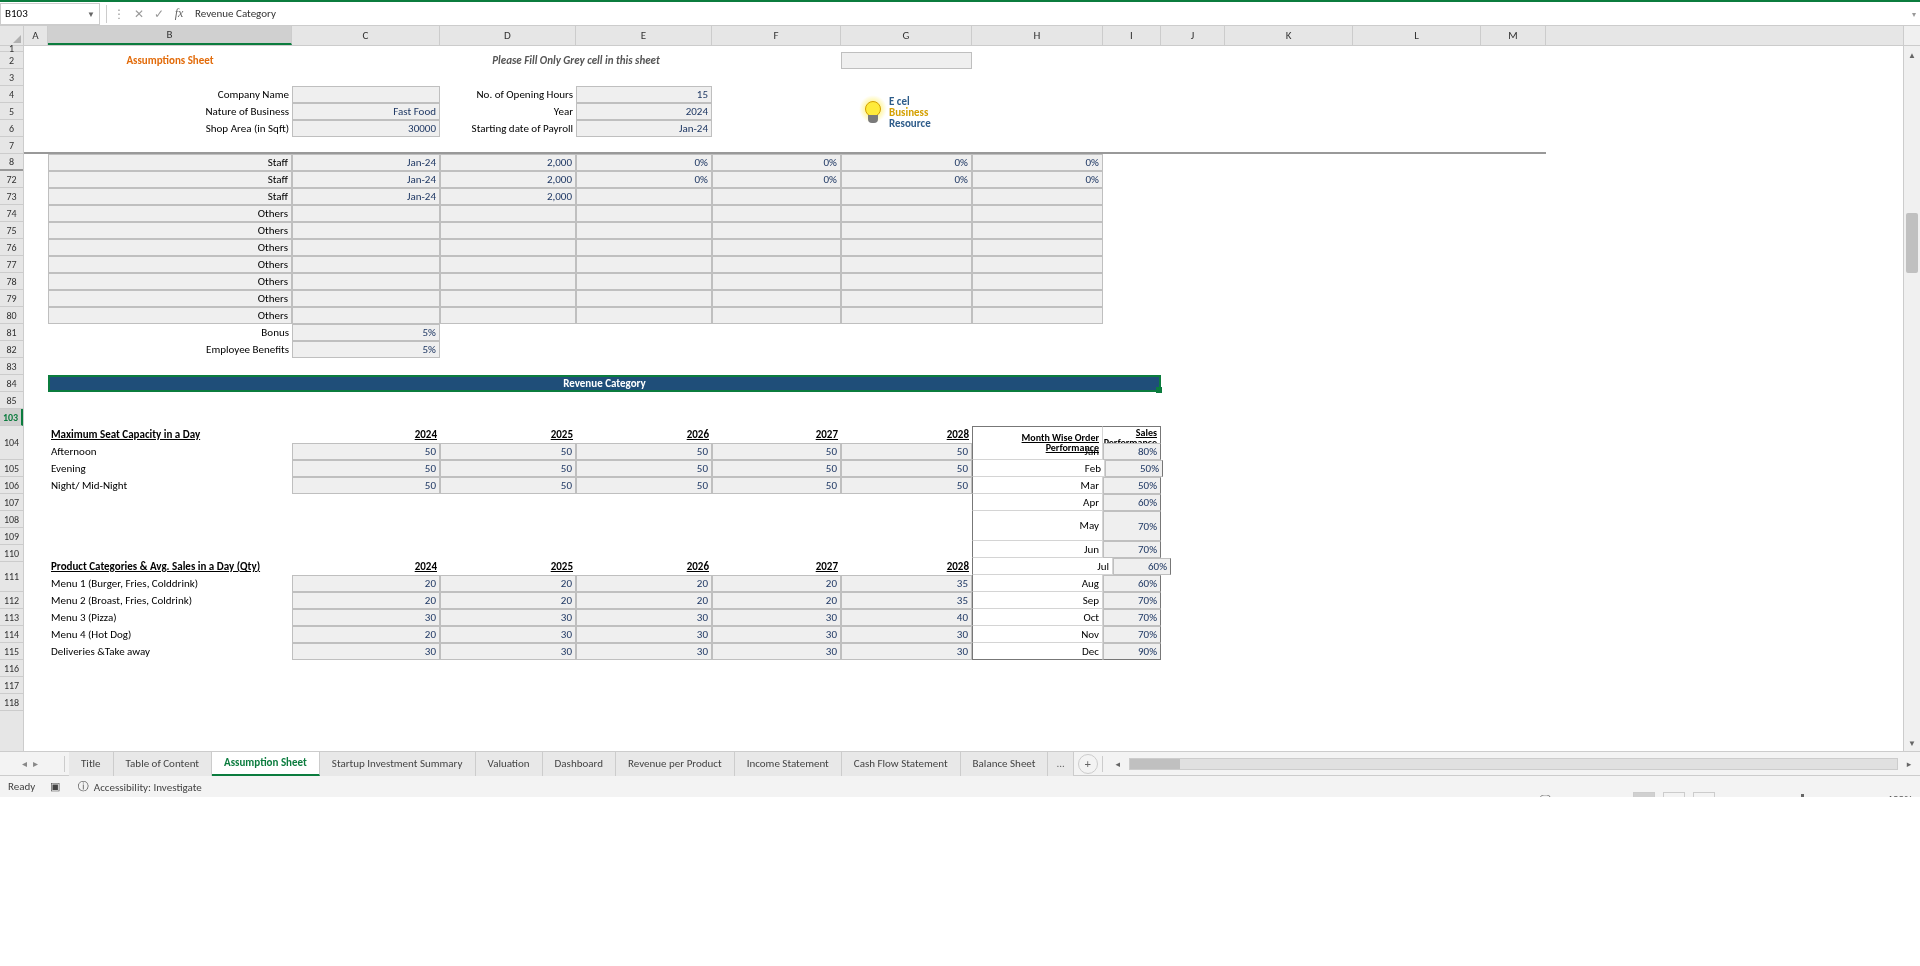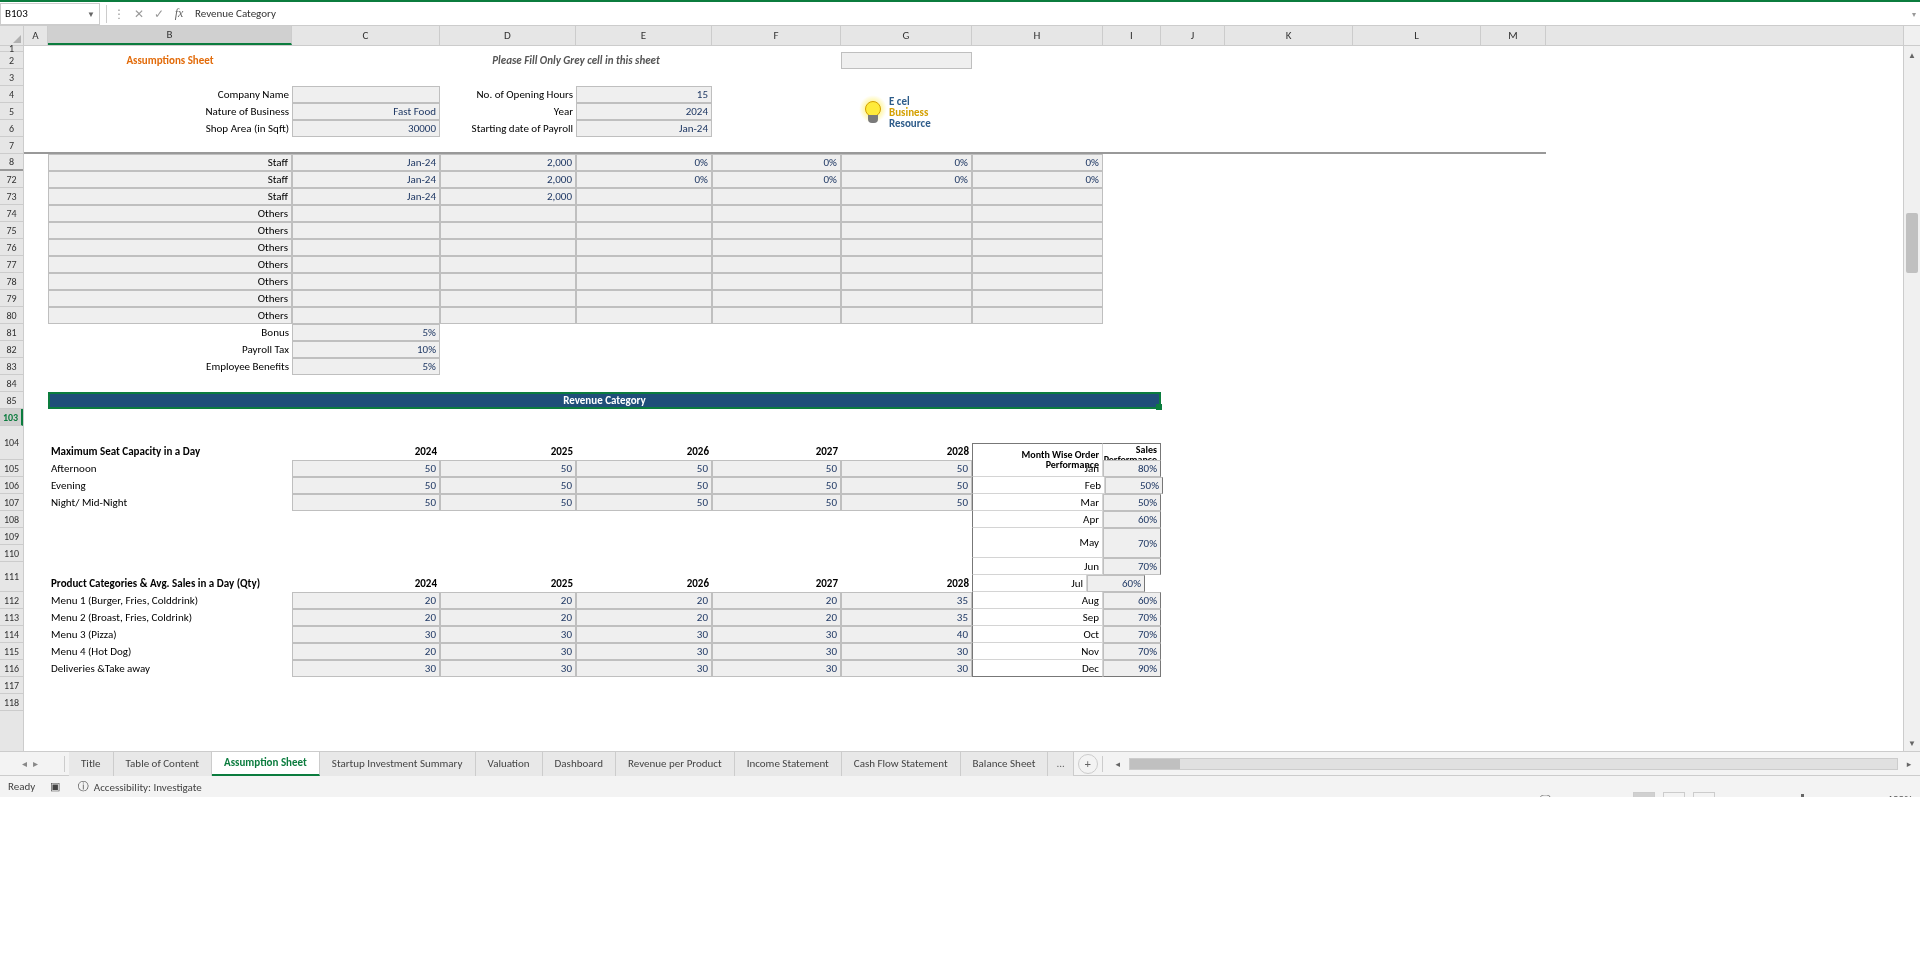--- a/index.html
+++ b/index.html
@@ -33,21 +33,21 @@
 .row-h.frozen-end { border-bottom: 2px solid #999; }
 
 .cells { flex: 1; position: relative; overflow: hidden; }
 .row { display: flex; height: 17px; }
 .cell { border-right: 1px solid #d4d4d4; border-bottom: 1px solid #d4d4d4; padding: 0 3px; display: flex; align-items: center; overflow: hidden; white-space: nowrap; font-size: 11px; }
 .cell.noborder { border: none; }
 .cell.right { justify-content: flex-end; }
 .cell.center { justify-content: center; }
 .cell.grey-input { background: #efefef; border: 1px solid #bfbfbf; }
 .cell.navy-input { color: #1f3864; }
-.cell.bold { font-weight: bold; }
+.cell.bold { font-weight: bold; text-decoration: underline; }
 .cell.orange { color: #e26b0a; font-weight: bold; }
 .cell.italic { font-style: italic; font-weight: bold; color: #555; }
 .row.frozen-end .cell { border-bottom: 2px solid #999; }
 
 .revenue-banner { background: #1f4e79; color: #fff; font-weight: bold; display: flex; align-items: center; justify-content: center; height: 17px; border: 2px solid #0b7c3e; }
 .fill-handle { position: absolute; width: 6px; height: 6px; background: #0b7c3e; bottom: -3px; right: -3px; }
 
 
 .logo { position: absolute; display: flex; align-items: center; gap: 4px; }
 .bulb { width: 24px; height: 32px; position: relative; }
@@ -416,35 +416,20 @@
         <div class="cell noborder" style="width: 131px;"></div>
         <div class="cell noborder" style="width: 131px;"></div>
         <div class="cell noborder" style="width: 58px;"></div>
         <div class="cell noborder" style="width: 64px;"></div>
         <div class="cell noborder" style="width: 128px;"></div>
         <div class="cell noborder" style="width: 128px;"></div>
         <div class="cell noborder" style="width: 65px;"></div>
       </div>
       <div class="row">
         <div class="cell noborder" style="width: 24px;"></div>
-        <div class="cell right noborder" style="width: 244px;">Payroll Tax</div>
-        <div class="cell grey-input right navy-input" style="width: 148px;">10%</div>
-        <div class="cell noborder" style="width: 136px;"></div>
-        <div class="cell noborder" style="width: 136px;"></div>
-        <div class="cell noborder" style="width: 129px;"></div>
-        <div class="cell noborder" style="width: 131px;"></div>
-        <div class="cell noborder" style="width: 131px;"></div>
-        <div class="cell noborder" style="width: 58px;"></div>
-        <div class="cell noborder" style="width: 64px;"></div>
-        <div class="cell noborder" style="width: 128px;"></div>
-        <div class="cell noborder" style="width: 128px;"></div>
-        <div class="cell noborder" style="width: 65px;"></div>
-      </div>
-      <div class="row">
-        <div class="cell noborder" style="width: 24px;"></div>
         <div class="cell right noborder" style="width: 244px;">Employee Benefits</div>
         <div class="cell grey-input right navy-input" style="width: 148px;">5%</div>
         <div class="cell noborder" style="width: 136px;"></div>
         <div class="cell noborder" style="width: 136px;"></div>
         <div class="cell noborder" style="width: 129px;"></div>
         <div class="cell noborder" style="width: 131px;"></div>
         <div class="cell noborder" style="width: 131px;"></div>
         <div class="cell noborder" style="width: 58px;"></div>
         <div class="cell noborder" style="width: 64px;"></div>
         <div class="cell noborder" style="width: 128px;"></div>
@@ -571,21 +556,21 @@
         <div class="cell noborder" style="width: 65px;"></div>
       </div>
       <div class="row">
         <div class="cell noborder" style="width: 24px;"></div>
         <div class="cell bold noborder" style="width: 244px; white-space: normal; line-height: 1;">Product Categories &amp; Avg. Sales in a Day (Qty)</div>
         <div class="cell bold right noborder" style="width: 148px;">2024</div>
         <div class="cell bold right noborder" style="width: 136px;">2025</div>
         <div class="cell bold right noborder" style="width: 136px;">2026</div>
         <div class="cell bold right noborder" style="width: 129px;">2027</div>
         <div class="cell bold right noborder" style="width: 131px;">2028</div>
-        <div class="cell right" style="width: 115px; border-left: 1px solid rgb(119, 119, 119);">Jul</div>
+        <div class="cell right" style="width: 141px; border-left: 1px solid rgb(119, 119, 119);">Jul</div>
         <div class="cell grey-input right navy-input" style="width: 58px; border-right: 1px solid rgb(119, 119, 119);">60%</div>
         <div class="cell noborder" style="width: 64px;"></div>
         <div class="cell noborder" style="width: 128px;"></div>
         <div class="cell noborder" style="width: 128px;"></div>
         <div class="cell noborder" style="width: 65px;"></div>
       </div>
       <div class="row">
         <div class="cell noborder" style="width: 24px;"></div>
         <div class="cell noborder" style="width: 244px;">Menu 1 (Burger, Fries, Colddrink)</div>
         <div class="cell grey-input right navy-input" style="width: 148px;">20</div>

